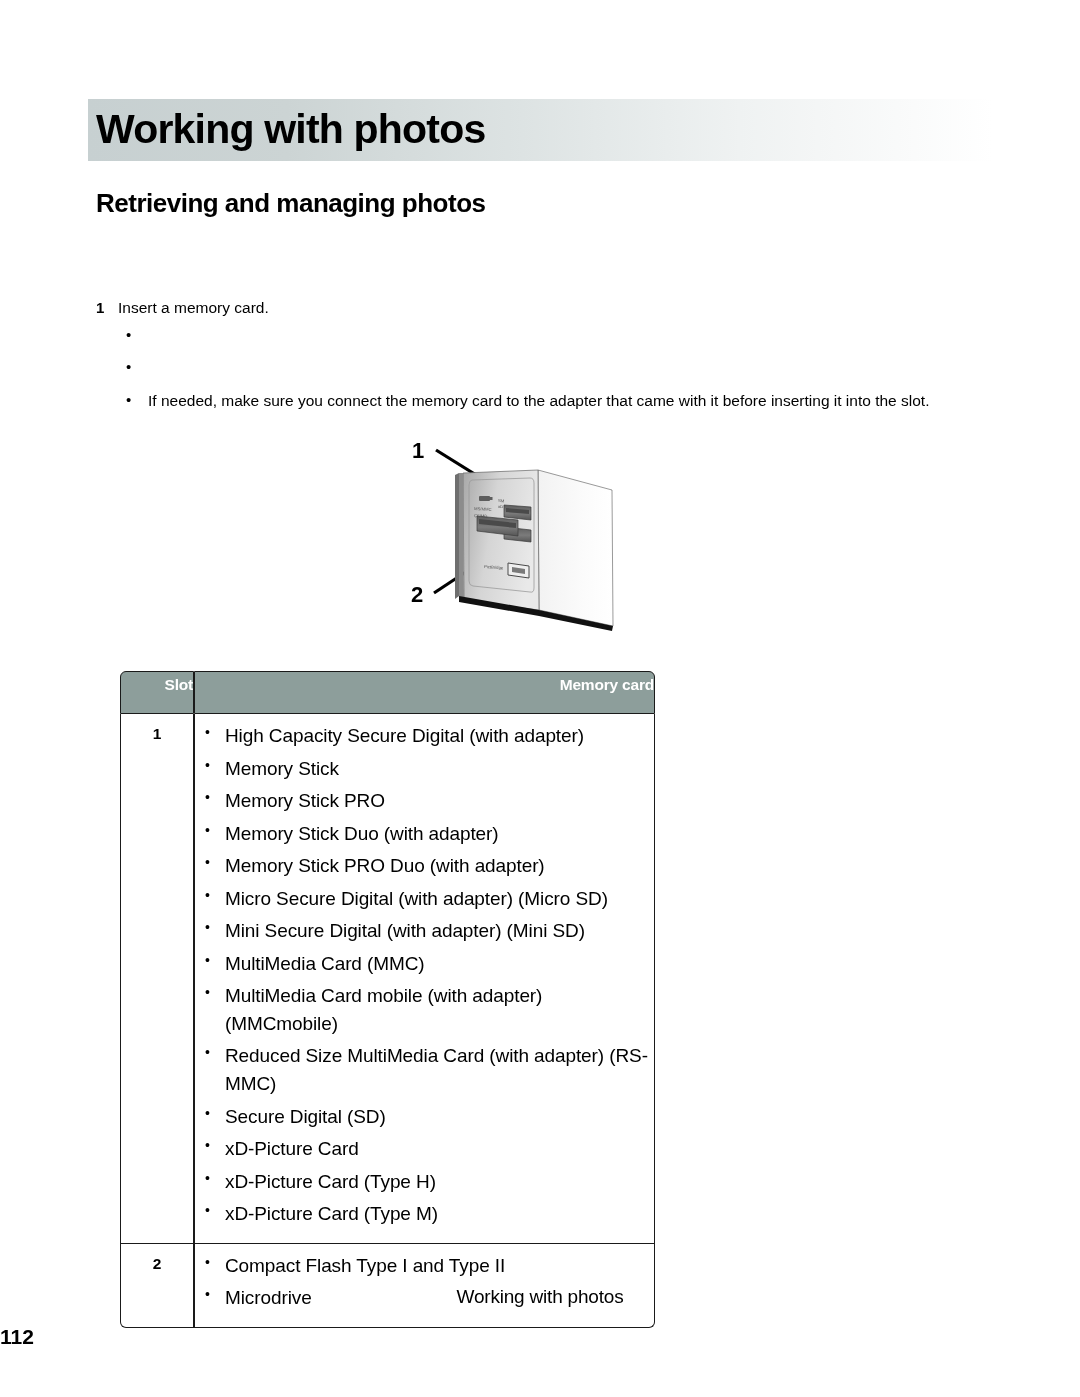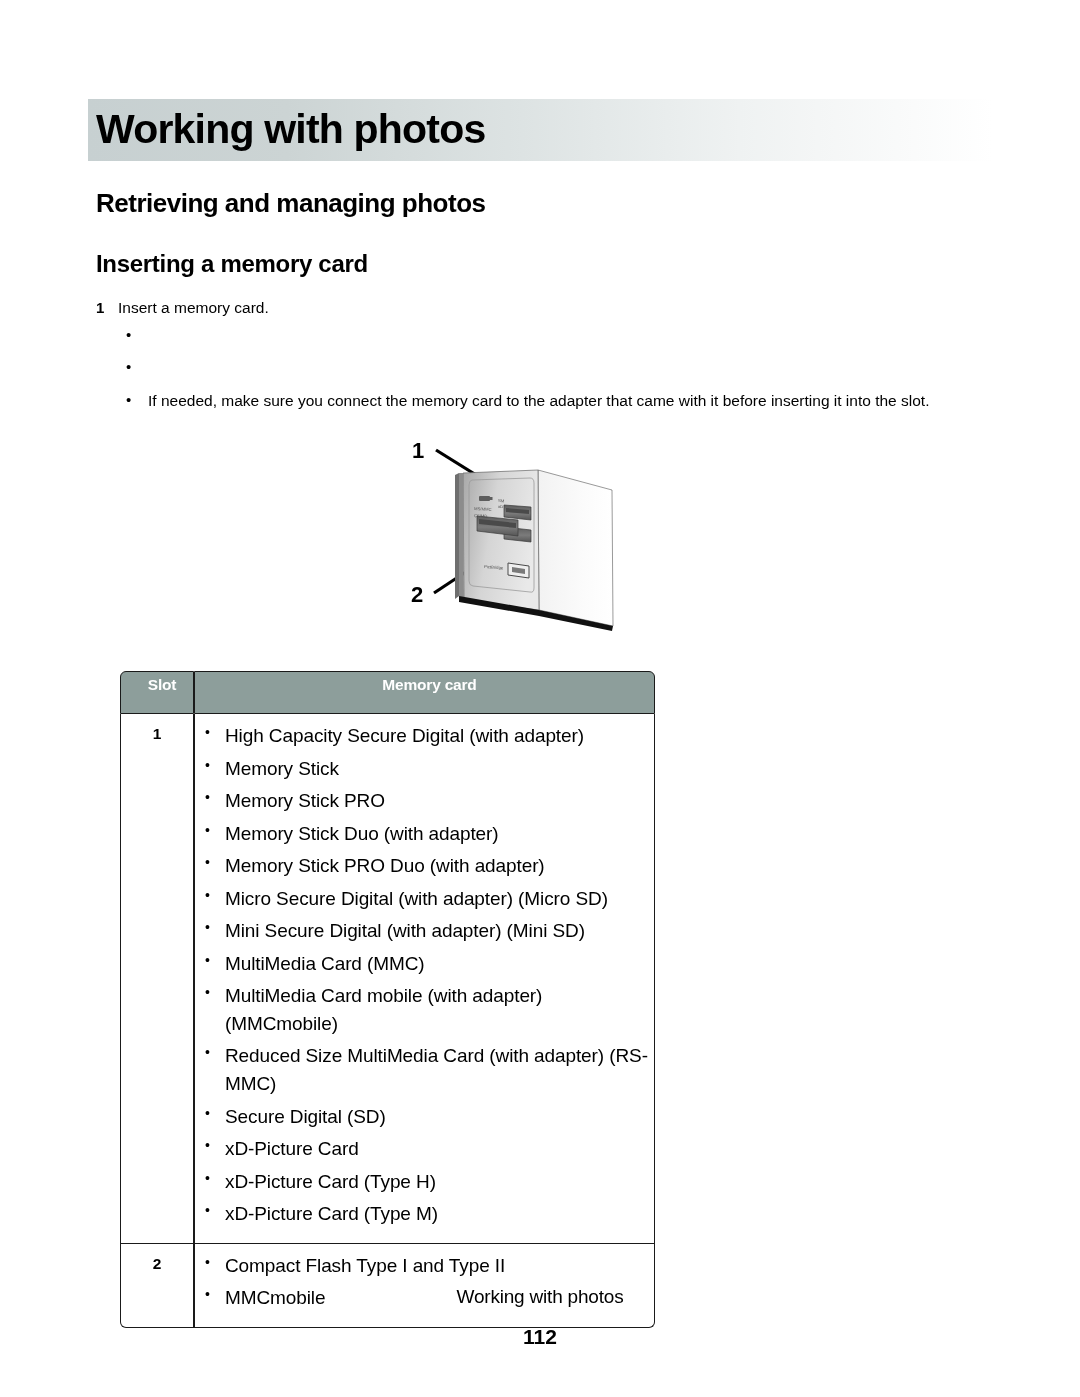--- a/index.html
+++ b/index.html
@@ -136,21 +136,21 @@
   table.cards th, table.cards td {
     border: 1px solid #1a1a1a;
     vertical-align: top;
     padding: 0;
   }
   table.cards th {
     background: #8d9e9b;
     color: #ffffff;
     font-size: 15.5px;
     font-weight: bold;
-    text-align: center;
+    text-align: right;
     height: 32px;
     padding: 4px 0 5px 10px;
     letter-spacing: -0.2px;
   }
   table.cards th.c1 { width: 62px; border-right-width:1px; border-top-left-radius:6px;}
   table.cards th.c2 { border-top-right-radius:6px; }
   table.cards td { border-top: none; }
   table.cards td.slot {
     width: 62px;
     text-align: center;
@@ -190,36 +190,35 @@
     width: 1080px;
     text-align: center;
     font-size: 19px;
     letter-spacing: -0.2px;
   }
   .footer-page {
     position: absolute;
     left: 0;
     top: 1325px;
     width: 1080px;
-    text-align: center;
+    text-align: left;
     font-size: 21px;
     font-weight: bold;
   }
 </style>
 </head>
 <body>
 
 <div class="page">
 
   <div class="banner">
     <div class="banner-title">Working with photos</div>
   </div>
 
   <div class="h2">Retrieving and managing photos</div>
-  <div class="h3">Inserting a memory card</div>
 
   <div class="step">
     <div class="step-num">1</div>
     <div class="step-text">Insert a memory card.</div>
   </div>
 
   <div class="blist">
     <div class="bitem">
       <div class="bullet">•</div>
     </div>
@@ -372,21 +371,21 @@
         </tr>
         <tr class="last">
           <td class="slot">2</td>
           <td class="cards-cell">
             <div class="cellitem">
                 <span class="dot">•</span>
                 <span class="lbl">Compact Flash Type I and Type II</span>
               </div>
             <div class="cellitem">
                 <span class="dot">•</span>
-                <span class="lbl">MMCmobile</span>
+                <span class="lbl">Microdrive</span>
               </div>
           </td>
         </tr>
       </tbody>
     </table>
   </div>
 
   <div class="footer-title">Working with photos</div>
   <div class="footer-page">112</div>
 

